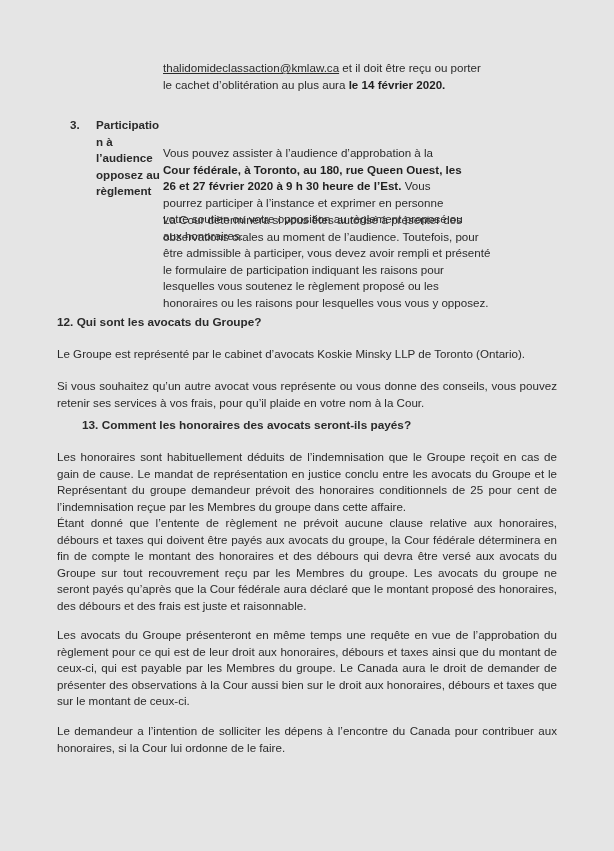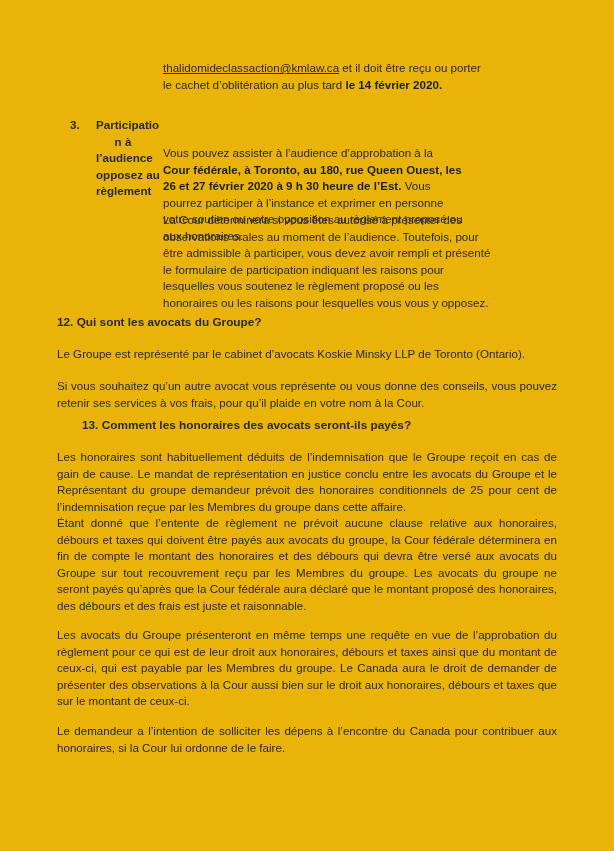--- a/index.html
+++ b/index.html
@@ -1,38 +1,38 @@
 <!DOCTYPE html>
 <html><head>
 <meta charset="utf-8">
 <style>
   html, body { margin: 0; padding: 0; background: #ffffff; }
   body {
     width: 614px; height: 851px; overflow: hidden; position: relative;
     font-family: "Liberation Sans", "DejaVu Sans", sans-serif;
     color: #2a2a2a;
   }
-  .page { position: absolute; left: 0; top: 0; width: 614px; height: 851px; background: #eab308; }
+  .page { position: absolute; left: 0; top: 0; width: 614px; height: 851px; background: #e5e5e5; }
   .p { position: absolute; font-size: 11.6px; line-height: 16.6px; margin: 0; }
   .just { text-align: justify; text-align-last: left; }
   b, .b { font-weight: bold; color: #1f1f1f; }
   .link { text-decoration: underline; color: #2a2a2a; }
   .num { position: absolute; left: 70px; top: 117px; font-size: 11.6px; line-height: 16.6px; font-weight: bold; }
-  .label { position: absolute; left: 96px; top: 117px; width: 54px; font-size: 11.6px; line-height: 16.6px; font-weight: bold; text-align: center; }
+  .label { position: absolute; left: 96px; top: 117px; width: 54px; font-size: 11.6px; line-height: 16.6px; font-weight: bold; }
   .label span { display: block; white-space: nowrap; }
   .heading { position: absolute; left: 57px; font-size: 11.8px; font-weight: bold; line-height: 16px; }
 </style>
 </head>
 <body>
 
 <div class="page">
 
   <div class="p" style="left:163px; top:60px; width:330px;">
     <a class="link">thalidomideclassaction@kmlaw.ca</a><span> et il doit être reçu ou porter</span><br>
-    <span>le cachet d’oblitération au plus tard </span><b>le 14 février 2020.</b>
+    <span>le cachet d’oblitération au plus aura </span><b>le 14 février 2020.</b>
   </div>
 
   <div class="num">3.</div>
   <div class="label">
     <span>Participatio</span>
     <span>n à</span>
     <span>l’audience</span>
     <span>opposez au</span>
     <span>règlement</span>
   </div>

